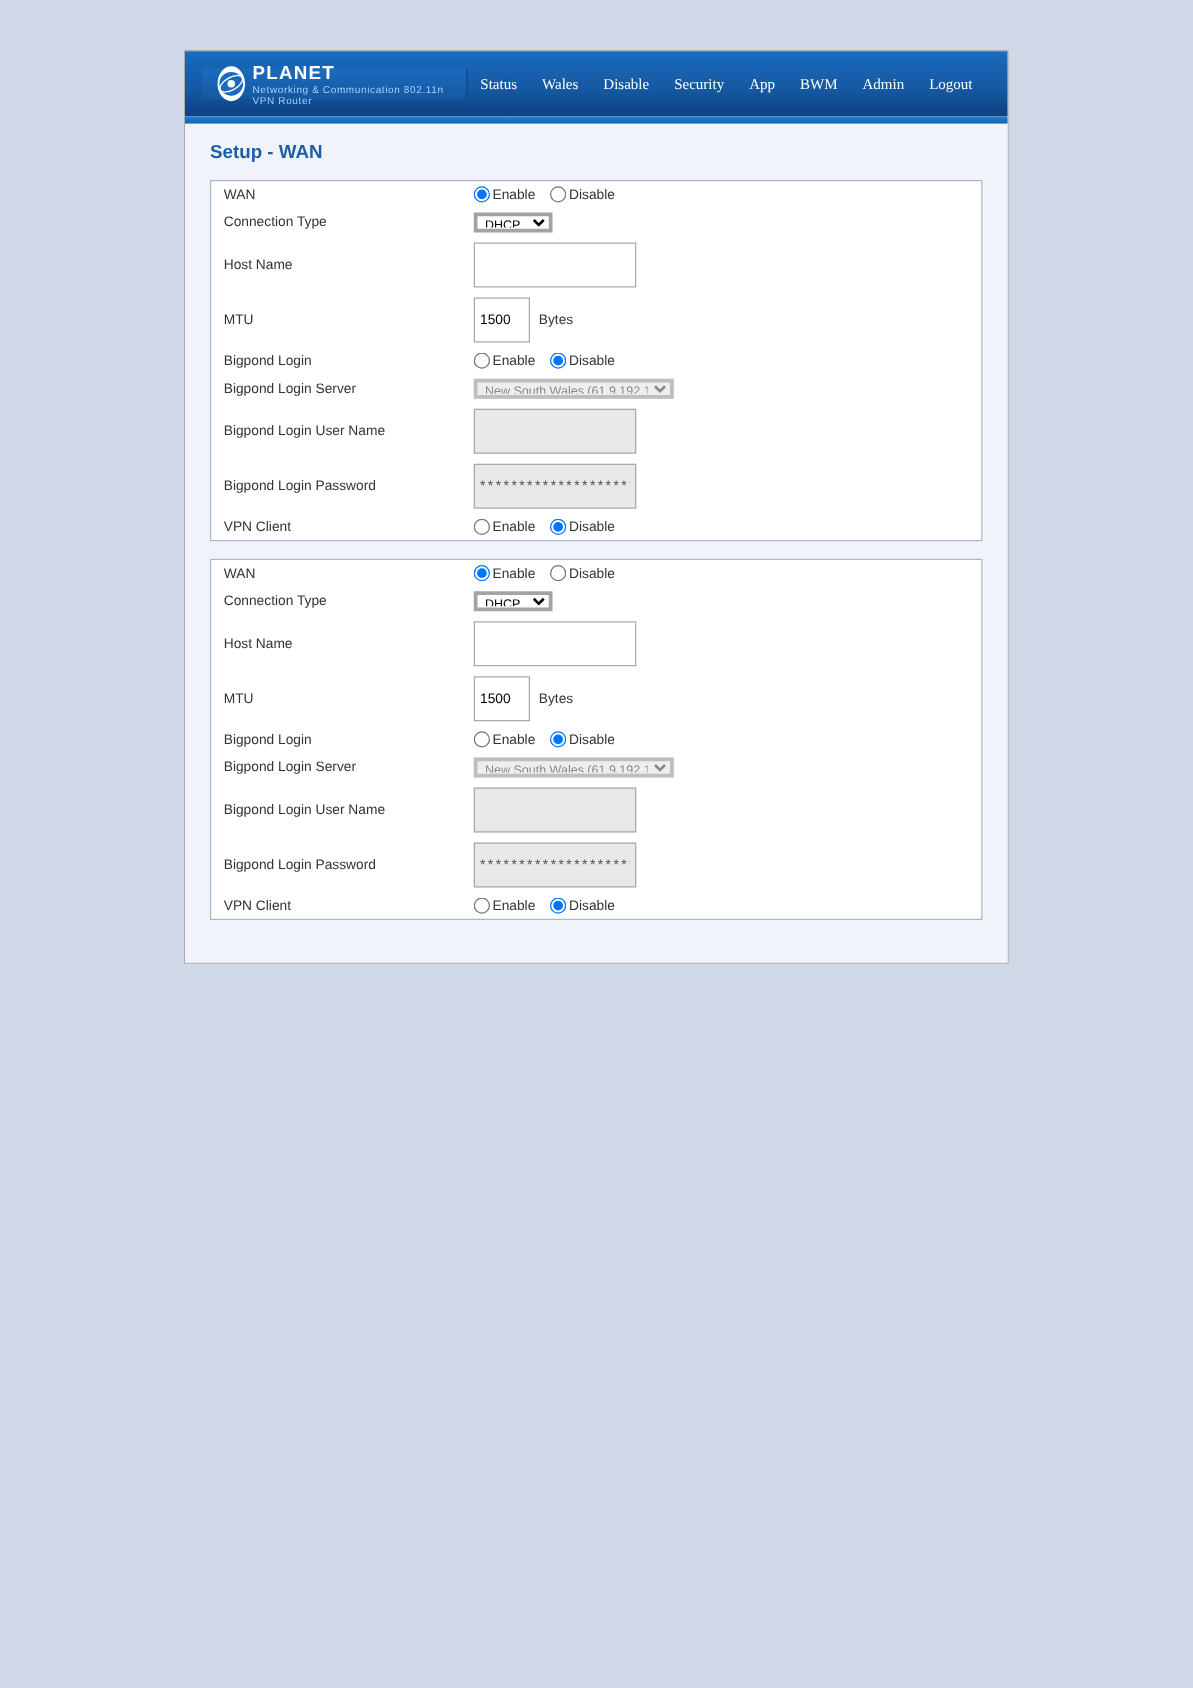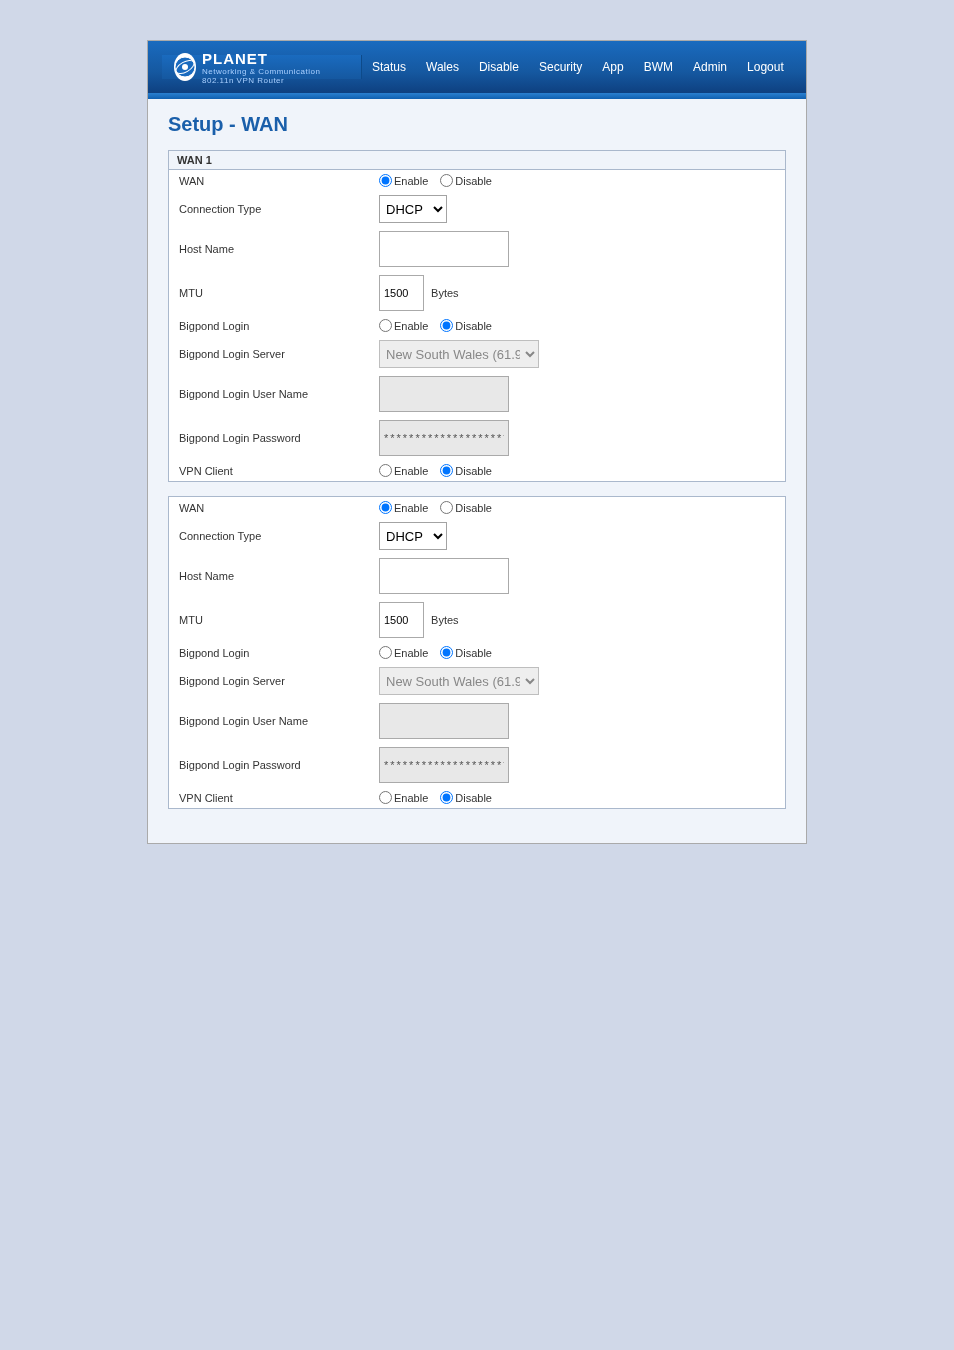--- a/index.html
+++ b/index.html
@@ -57,20 +57,21 @@
       display: block;
       letter-spacing: 0.5px;
     }
     .nav {
       display: flex;
       align-items: center;
       height: 100%;
       flex: 1;
       justify-content: flex-end;
       padding-right: 4px;
+      font-family: Liberation Serif, serif;
     }
     .nav-item {
       color: #fff;
       text-decoration: none;
       padding: 0 10px;
       height: 100%;
       display: flex;
       align-items: center;
       font-size: 12px;
       cursor: pointer;
@@ -80,21 +81,21 @@
     .blue-bar {
       height: 6px;
       background: linear-gradient(180deg, #2a80d0 0%, #1060b0 100%);
     }
     
     .main-content {
       padding: 14px 20px 20px 20px;
       background: #f0f4fa;
     }
     .page-title {
-      font-size: 20px;
+      font-size: 15px;
       font-weight: bold;
       color: #1a5faa;
       margin-bottom: 14px;
     }
     
     .wan-section {
       border: 1px solid #aab8cc;
       margin-bottom: 14px;
       background: #fff;
     }
@@ -123,24 +124,24 @@
       font-size: 11px;
     }
     
     input[type="text"], input[type="password"] {
       border: 1px solid #aaa;
       padding: 2px 4px;
       font-size: 11px;
       height: 36px;
     }
     select {
-      border: 1px solid #a3a3a3;
+      border: 3px solid #a3a3a3;
       padding: 1px 2px;
-      font-size: 13px;
-      height: 28px;
+      font-size: 10px;
+      height: 16px;
       background: #fff;
     }
     .radio-group {
       display: flex;
       align-items: flex-start;
       gap: 4px;
     }
     .radio-group label {
       font-size: 11px;
       margin-right: 8px;
@@ -201,21 +202,20 @@
       <a class="nav-item">Admin</a>
       <a class="nav-item">Logout</a>
     </nav>
   </div>
   <div class="blue-bar"></div>
 
   <div class="main-content">
     <div class="page-title">Setup - WAN</div>
 
     <div class="wan-section">
-      <div class="wan-legend">WAN 1</div>
       <table class="wan-table">
         <tbody>
 
           <tr>
             <td>WAN</td>
             <td>
               <div class="radio-group">
                 <label>
                   <input type="radio" name="wan1_wan" value="Enable" checked="" style="">
                   <span>Enable</span>

